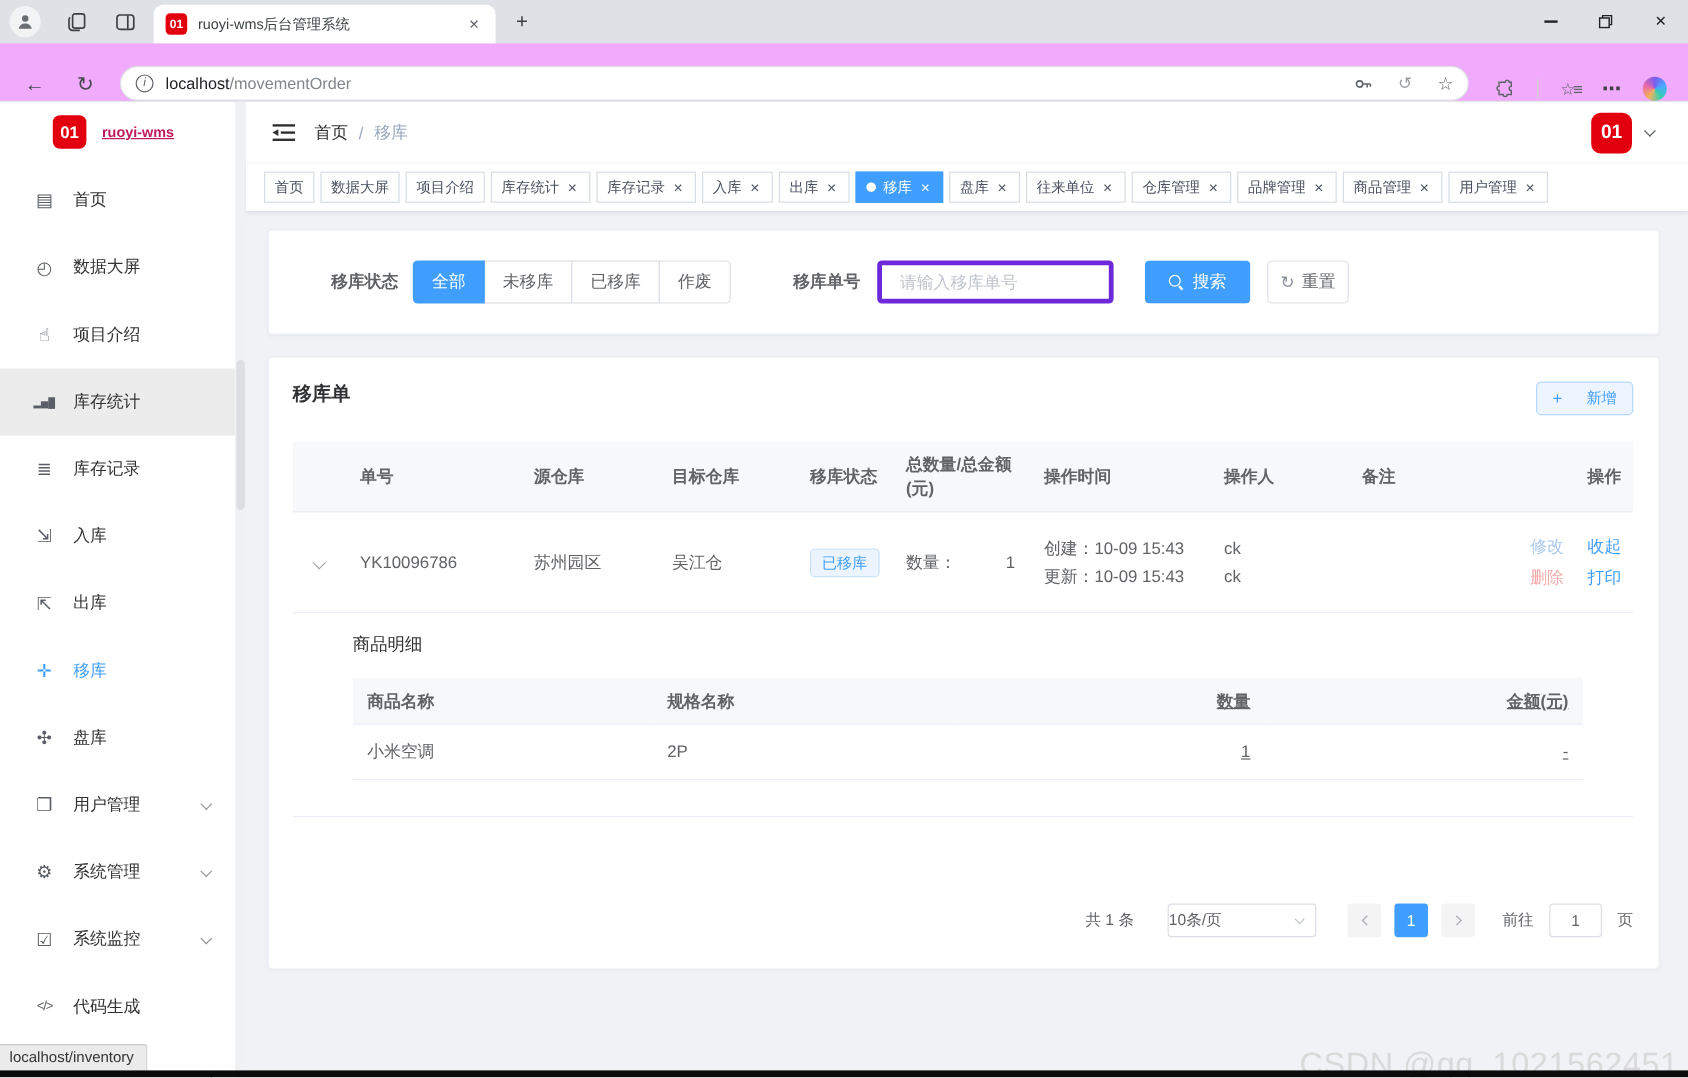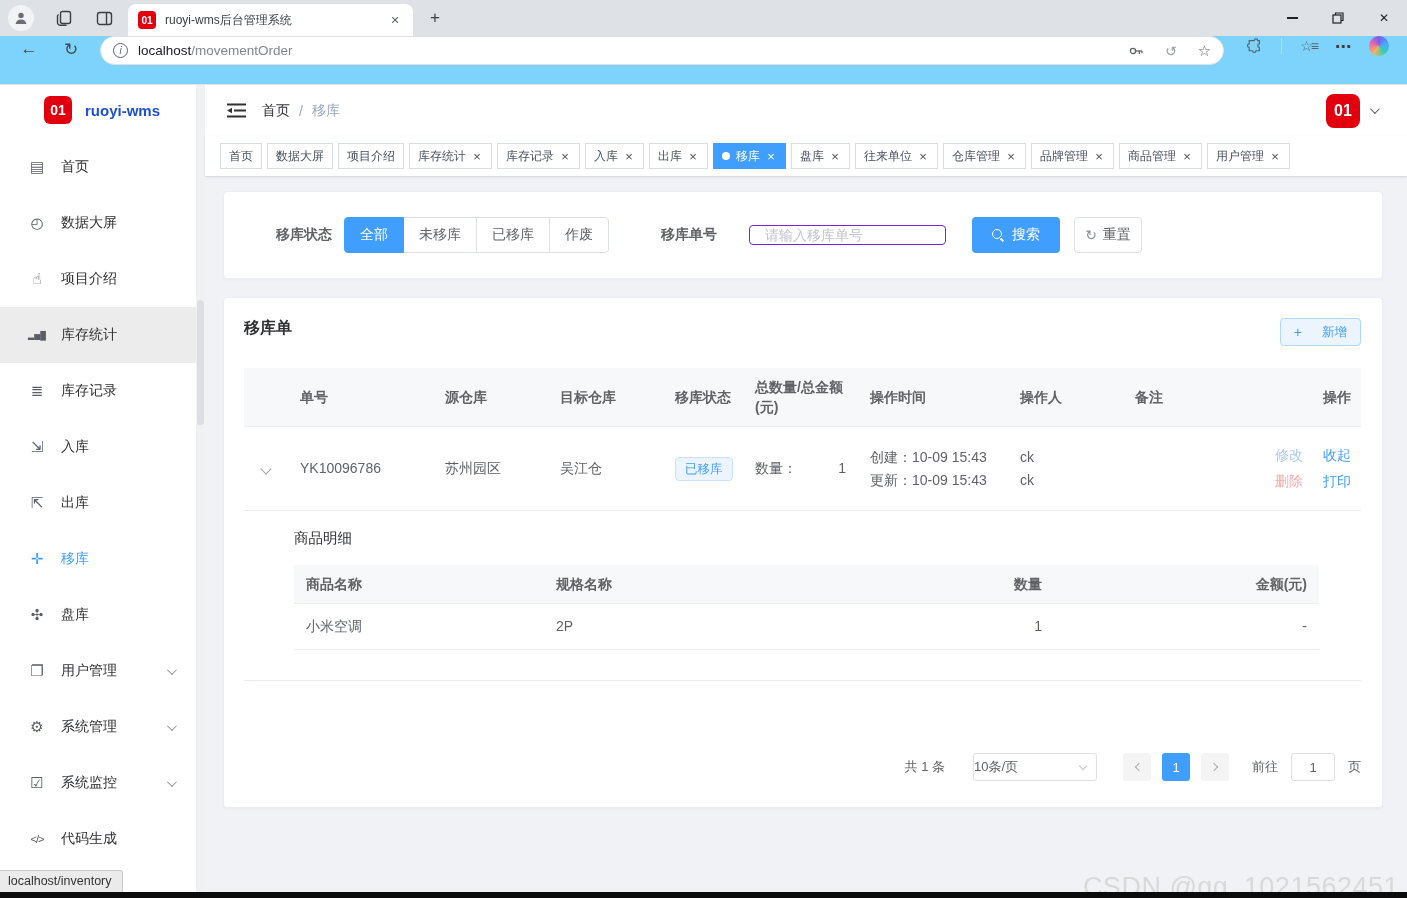--- a/index.html
+++ b/index.html
@@ -19,21 +19,21 @@
   .btab-close::before { content:"✕"; }
   .newtab { width:28px; height:28px; margin-left:8px; display:flex; align-items:center; justify-content:center; font-size:17px; color:#3c4043; cursor:pointer; }
   .newtab::before { content:"+"; }
   .tb-spacer { flex:1; }
   .winctl { display:flex; }
   .winbtn { width:46px; height:36px; display:flex; align-items:center; justify-content:center; color:#202124; cursor:pointer; }
   .wb-min::before { content:""; display:block; width:11px; height:1.4px; background:#202124; }
   .wb-close::before { content:"✕"; font-size:12px; }
 
   
-  .toolbar { height:49px; background:#7dd3fc; border-bottom:1px solid #e2e4e8; display:flex; align-items:flex-start; padding:0 10px 0 16px; }
+  .toolbar { height:49px; background:#f0abfc; border-bottom:1px solid #e2e4e8; display:flex; align-items:flex-end; padding:0 10px 0 16px; }
   .nav-ic { width:26px; height:26px; display:flex; align-items:center; justify-content:center; font-size:17px; color:#464a4f; cursor:pointer; margin-right:16px; }
   .ic-back::before { content:"←"; }
   .ic-refresh::before { content:"↻"; }
   .addressbar { flex:1; height:29px; border:1px solid #dfe1e5; border-radius:15px; display:flex; align-items:center; padding:0 12px; margin-right:14px; background:#fff; }
   .info-ic { width:15px; height:15px; border:1px solid #5f6368; border-radius:50%; color:#5f6368; font-size:10px; font-style:italic; display:flex; align-items:center; justify-content:center; margin-right:10px; cursor:pointer; }
   .info-ic::before { content:"i"; }
   .url { font-size:13.5px; flex:1; white-space:nowrap; overflow:hidden; }
   .url .host { color:#202124; }
   .url .path { color:#80868b; }
   .abar-ics { display:flex; align-items:center; gap:21px; margin-left:8px; }
@@ -44,21 +44,21 @@
   .divider { width:1px; height:16px; background:#d0d2d6; }
   .ic-dots::before { content:"⋯"; font-size:16px; font-weight:bold; color:#3c4043; }
   .ic-collections { font-size:14px; color:#5f6368; letter-spacing:-2px; cursor:pointer; }
   .copilot { width:20px; height:20px; border-radius:50%; background:conic-gradient(#7a5cf0,#4aa8ff,#37d0b1,#f2b25c,#e96aa8,#7a5cf0); cursor:pointer; }
 
   
   .app { display:flex; height:826px; }
   .sidebar { width:196px; background:#fff; position:relative; flex-shrink:0; }
   .logo-row { height:50px; display:flex; align-items:center; padding-left:44px; cursor:pointer; }
   .logo-badge { width:28px; height:28px; border-radius:6px; background:#e2000f; color:#fff; font-weight:bold; font-size:14px; display:flex; align-items:center; justify-content:center; }
-  .logo-text { margin-left:13px; font-size:15px; font-weight:bold; color:#1d4ed8; }
+  .logo-text { margin-left:13px; font-size:12px; font-weight:bold; color:#be185d;text-decoration:underline; }
   .menu { margin-top:4px; }
   .mitem { height:56px; display:flex; align-items:center; padding:0 20px 0 25px; cursor:pointer; position:relative; color:#303133; }
   .mitem .mico { width:24px; text-align:center; font-size:15px; color:#5a5e66; flex-shrink:0; }
   .mitem .mico.bars { font-size:8px; letter-spacing:0; }
   .mitem .mico.code { font-size:11px; letter-spacing:-1px; }
   .mitem .mlabel { margin-left:12px; font-size:14px; }
   .mitem.hover { background:#ececec; }
   .mitem.active, .mitem.active .mico { color:#409eff; }
   .mchev { position:absolute; right:22px; width:7px; height:7px; border-right:1.4px solid #909399; border-bottom:1.4px solid #909399; transform:rotate(45deg) translateY(-2px); }
   .sb-bottom-chev { position:absolute; bottom:14px; right:16px; width:8px; height:8px; border-right:1.6px solid #909399; border-bottom:1.6px solid #909399; transform:rotate(45deg); cursor:pointer; }
@@ -87,21 +87,21 @@
 
   
   .fcard { background:#fff; border:1px solid #ebeef5; border-radius:4px; height:88px; display:flex; align-items:center; padding-left:20px; box-shadow:0 1px 3px rgba(0,0,0,.03); }
   .flabel { width:100px; text-align:right; font-weight:bold; color:#606266; font-size:14px; padding-right:12px; }
   .flabel.l2 { width:auto; margin-left:52px; }
   .radio-group { display:flex; }
   .rbtn { height:36px; padding:0 15px; border:1px solid #dcdfe6; background:#fff; color:#606266; font-size:14px; display:flex; align-items:center; cursor:pointer; margin-left:-1px; }
   .rbtn:first-child { border-radius:4px 0 0 4px; margin-left:0; }
   .rbtn:last-child { border-radius:0 4px 4px 0; }
   .rbtn.on { background:#409eff; border-color:#409eff; color:#fff; position:relative; z-index:1; }
-  .finput { width:197px; height:20px; border:1px solid #6d28d9; border-radius:4px; padding:0 15px; font-size:14px; color:#606266; margin-left:20px; outline:none; }
+  .finput { width:197px; height:36px; border:4px solid #6d28d9; border-radius:4px; padding:0 15px; font-size:14px; color:#606266; margin-left:2px; outline:none; }
   .finput::placeholder { color:#c0c4cc; }
   .btn { height:36px; border-radius:4px; font-size:14px; display:inline-flex; align-items:center; justify-content:center; cursor:pointer; border:1px solid transparent; }
   .btn-search { width:88px; background:#409eff; color:#fff; margin-left:26px; gap:7px; }
   .btn-reset { width:68px; background:#fff; border-color:#dcdfe6; color:#606266; margin-left:14px; gap:6px; }
   .ico-search { position:relative; width:13px; height:13px; }
   .ico-search::before { content:""; position:absolute; left:0; top:0; width:8px; height:8px; border:1.5px solid #fff; border-radius:50%; }
   .ico-search::after { content:""; position:absolute; left:9px; top:9px; width:1.8px; height:4px; background:#fff; transform:rotate(-45deg); }
   .ico-reset::before { content:"↻"; font-size:14px; color:#8a8f99; }
 
   
@@ -122,21 +122,21 @@
   .lnk { cursor:pointer; margin-left:16px; font-size:14px; text-decoration:none; }
   .lnk.lt-blue { color:#aac9ee; }
   .lnk.blue { color:#409eff; }
   .lnk.lt-red { color:#f4a9a9; }
 
   .exprow td { padding:16px 0 30px 50px; }
   .dtitle { font-size:14.5px; color:#303133; margin-bottom:15px; }
   table.dtable { width:1025px; border-collapse:collapse; table-layout:fixed; }
   .dtable th { background:#f7f8fa; color:#606266; font-size:14px; font-weight:bold; text-align:left; padding:9px 12px; border-bottom:1px solid #ebeef5; }
   .dtable td { padding:11px 12px; font-size:14px; color:#606266; border-bottom:1px solid #ebeef5; }
-  .dtable th.r, .dtable td.r { text-align:right; }
+  .dtable th.r, .dtable td.r { text-align:right;text-decoration:underline; }
 
   
   .pager { display:flex; align-items:center; justify-content:flex-end; margin-top:72px; font-size:13px; color:#606266; }
   .pg-total { margin-right:28px; }
   .pg-size { width:124px; height:28px; border:1px solid #dcdfe6; border-radius:3px; display:flex; align-items:center; justify-content:flex-start; position:relative; cursor:pointer; margin-right:26px; }
   .pg-size .chev { position:absolute; right:10px; top:9px; width:6px; height:6px; border-right:1.3px solid #c0c4cc; border-bottom:1.3px solid #c0c4cc; transform:rotate(45deg); }
   .pg-btn { width:28px; height:28px; background:#f4f4f5; border-radius:3px; display:flex; align-items:center; justify-content:center; cursor:pointer; margin-right:11px; }
   .pg-btn .c { width:6px; height:6px; border-right:1.4px solid #a8abb2; border-bottom:1.4px solid #a8abb2; }
   .pg-btn .c.left { transform:rotate(135deg); margin-left:3px; }
   .pg-btn .c.right { transform:rotate(-45deg); margin-right:3px; }

